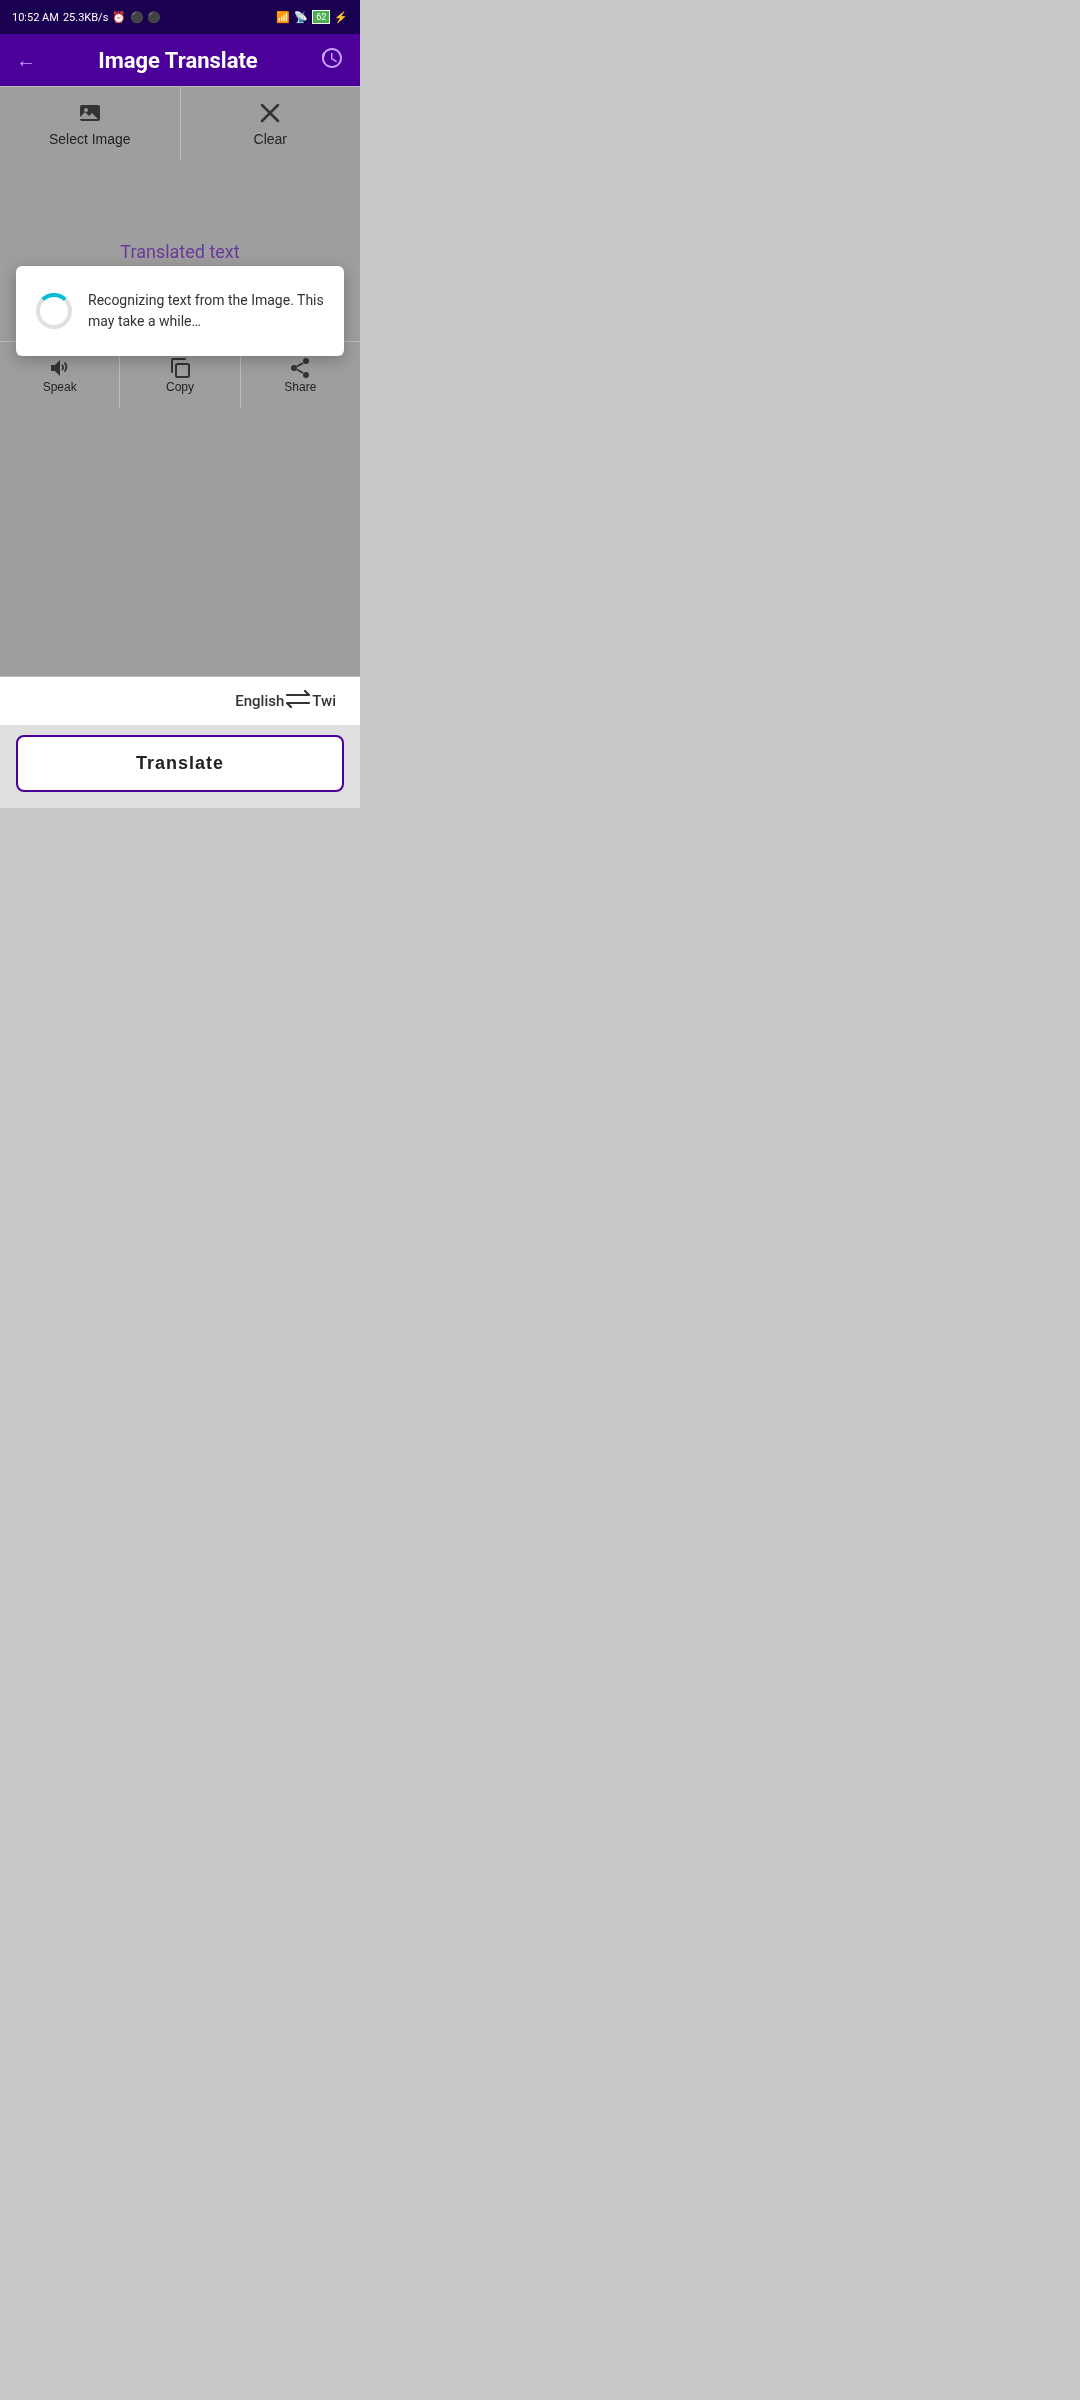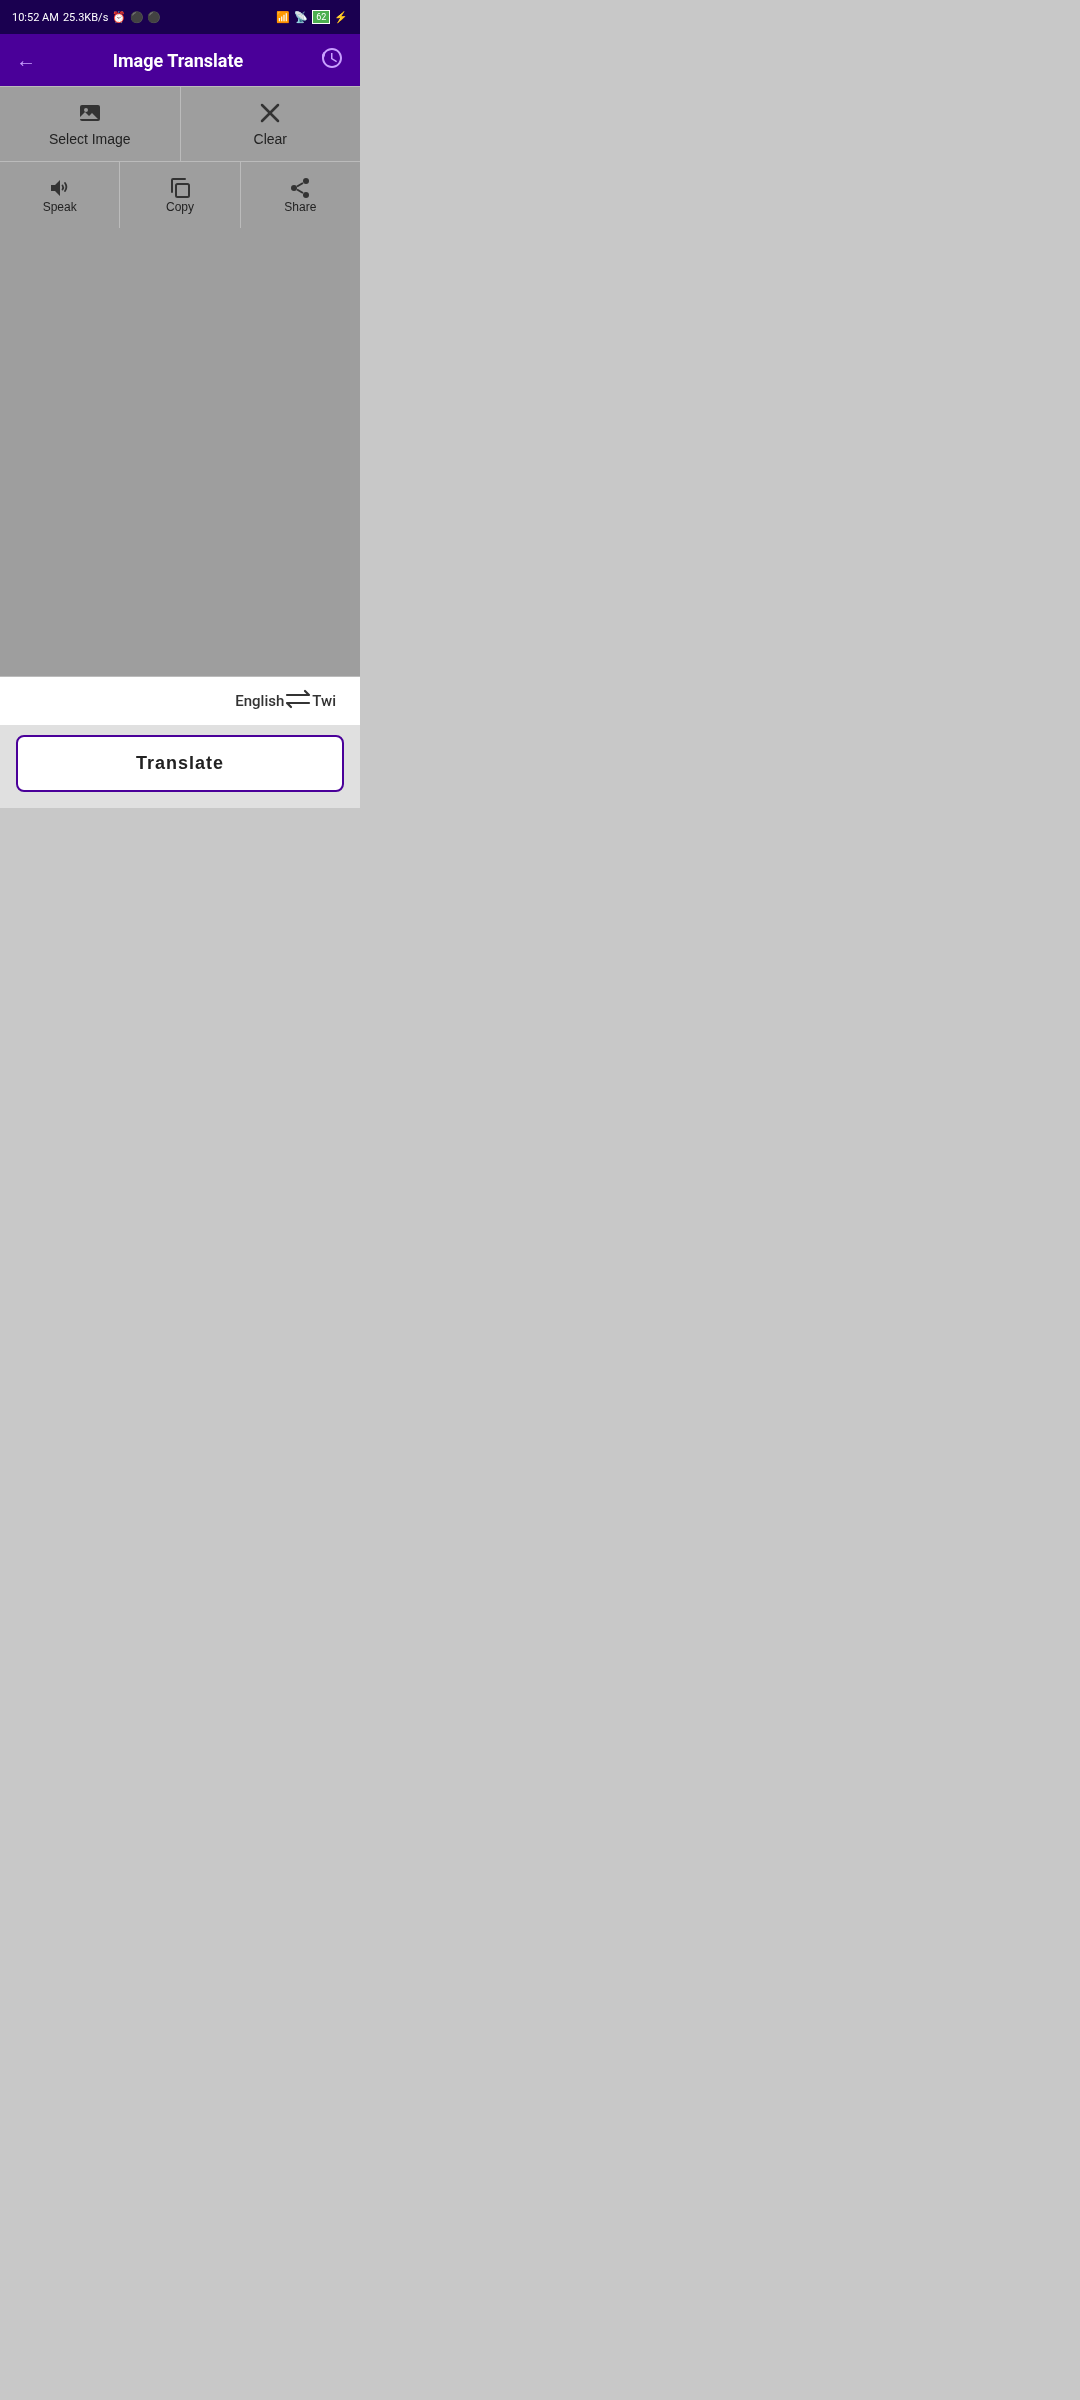--- a/index.html
+++ b/index.html
@@ -39,21 +39,21 @@
     .app-bar {
       background: #4a0099;
       color: white;
       display: flex;
       align-items: center;
       justify-content: space-between;
       padding: 12px 16px;
       height: 52px;
     }
     .app-bar-title {
-      font-size: 18px;
+      font-size: 22px;
       font-weight: bold;
       color: white;
     }
     .app-bar-icon {
       color: #c9a0ff;
       font-size: 22px;
       cursor: pointer;
     }
     .back-icon {
       color: #c9a0ff;
@@ -279,21 +279,30 @@
     <button class="action-btn">
 
       <svg class="icon-svg" viewBox="0 0 24 24" fill="none" xmlns="http://www.w3.org/2000/svg">
         <line x1="4" y1="4" x2="20" y2="20" stroke="#333" stroke-width="2.5" stroke-linecap="round"></line>
         <line x1="20" y1="4" x2="4" y2="20" stroke="#333" stroke-width="2.5" stroke-linecap="round"></line>
       </svg>
       <span>Clear</span>
     </button>
   </div>
 
-
+  <div class="dialog-overlay">
+    <div class="dialog-box">
+      <div class="spinner"></div>
+      <span class="dialog-text">Recognizing text from the Image. This may take a while…</span>
+    </div>
+  </div>
+
+  <div class="translated-area">
+    <span class="translated-placeholder">Translated text</span>
+  </div>
 
   <div class="bottom-action-row">
     <button class="bottom-action-btn">
 
       <svg class="icon-svg" viewBox="0 0 24 24" fill="none" xmlns="http://www.w3.org/2000/svg">
         <polygon points="3,9 3,15 7,15 12,20 12,4 7,9" fill="#333"></polygon>
         <path d="M14.5 9.5c.83 1.2.83 2.8 0 4" stroke="#333" stroke-width="1.8" stroke-linecap="round"></path>
         <path d="M17 7c1.66 2.4 1.66 5.6 0 8" stroke="#333" stroke-width="1.8" stroke-linecap="round"></path>
       </svg>
       <span>Speak</span>

